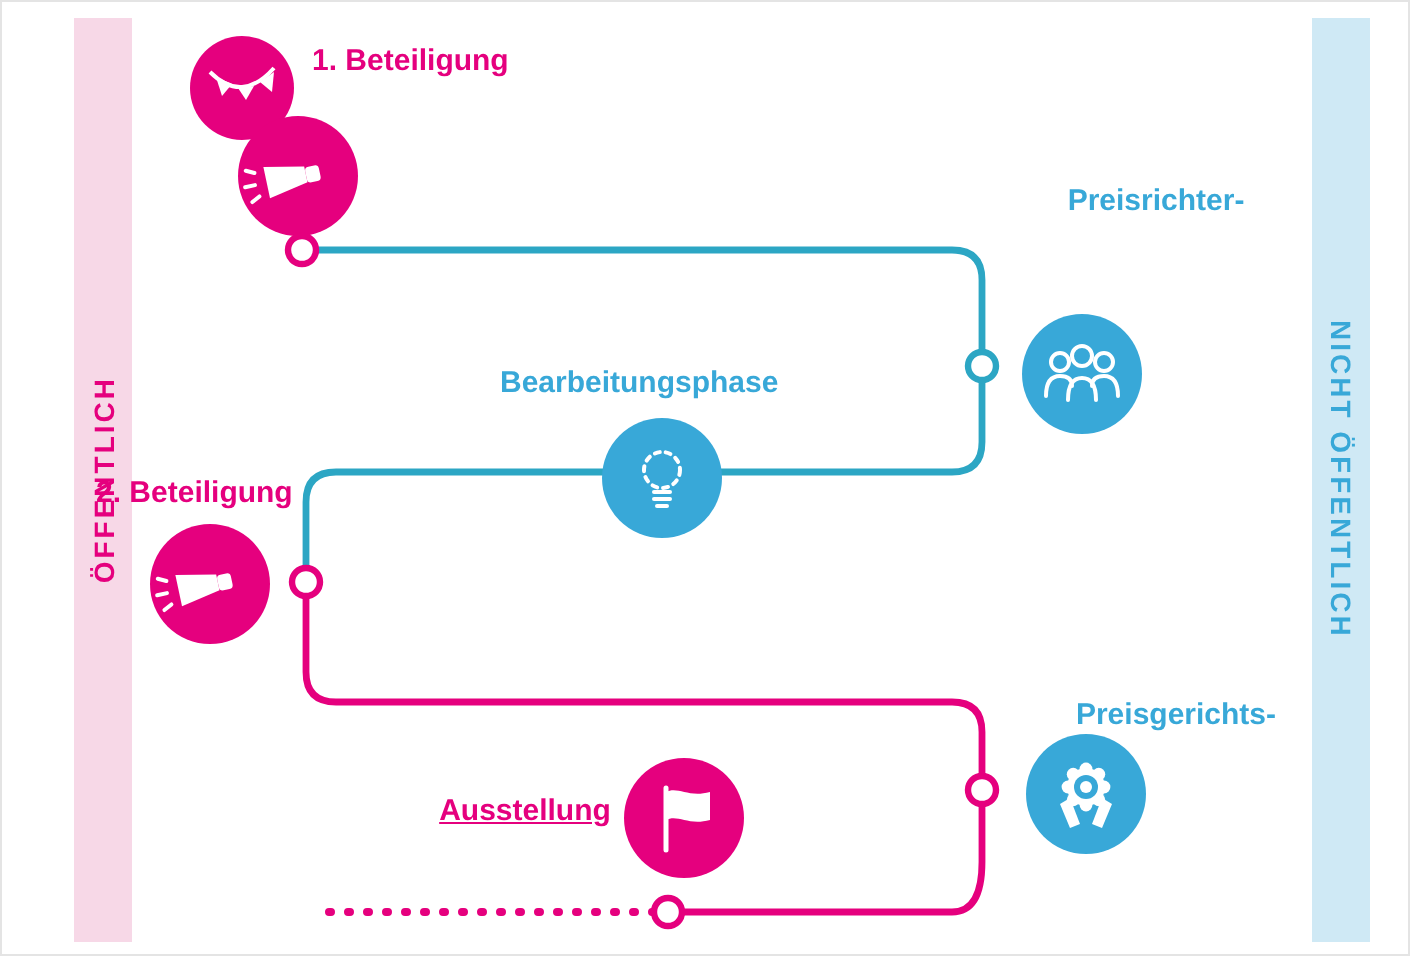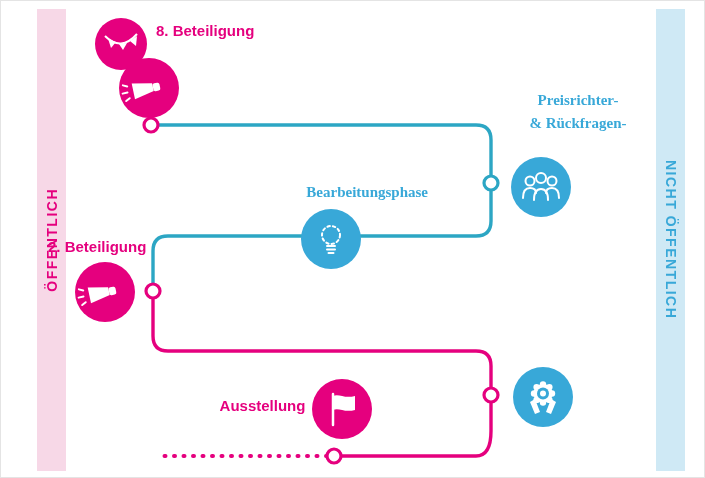--- a/index.html
+++ b/index.html
@@ -5,21 +5,21 @@
   html,body{margin:0;padding:0;background:#fff;}
   body{width:705px;height:478px;font-family:"Liberation Sans",sans-serif;}
   #stage{position:relative;width:705px;height:478px;background:#fff;overflow:hidden;border:1px solid #e4e4e4;box-sizing:border-box;}
 
   
   .fill-pink{fill:var(--pink);}
   .fill-blue{fill:var(--blue);}
   .stroke-pink{stroke:var(--pink);}
   .stroke-teal{stroke:var(--teal);}
   .text-pink{color:var(--pink);}
-  .text-blue{color:var(--blue);font-family:Liberation Serif, serif;}
+  .text-blue{color:var(--blue);}
 
   .band{position:absolute;top:8px;width:29px;height:462px;display:flex;align-items:center;justify-content:center;}
   .band-left{left:36px;background:var(--pinkLight);}
   .band-right{left:655px;background:var(--blueLight);}
   .band span{writing-mode:vertical-rl;font-weight:700;font-size:14px;letter-spacing:1.5px;white-space:nowrap;}
   .band-left span{transform:rotate(180deg);color:var(--pink);}
   .band-right span{color:var(--blue);}
 
   .label{position:absolute;font-size:15px;font-weight:700;line-height:22px;}
 
@@ -121,36 +121,36 @@
     </g>
 
     <circle cx="150" cy="124" r="7" class="node stroke-pink"></circle>
     <circle cx="490" cy="182" r="7" class="node stroke-teal"></circle>
     <circle cx="152" cy="290" r="7" class="node stroke-pink"></circle>
     <circle cx="490" cy="394" r="7" class="node stroke-pink"></circle>
     <circle cx="333" cy="455" r="7" class="node stroke-pink"></circle>
   </svg>
 
   <div class="label text-pink" style="left:155px;top:19px;">
-    <div>8. Beteiligung</div>
+    <div>1. Beteiligung</div>
   </div>
 
   <div class="label text-blue" style="left:492px;top:88px;width:170px;text-align:center;line-height:23px;">
     <div>Preisrichter-</div>
-    <div>&amp; Rückfragen-</div>
   </div>
 
-  <div class="label text-blue" style="left:227px;top:180px;width:200px;text-align:right;">
+  <div class="label text-blue" style="left:249px;top:180px;width:200px;text-align:left;">
     <div>Bearbeitungsphase</div>
   </div>
 
   <div class="label text-pink" style="left:47px;top:235px;">
     <div>2. Beteiligung</div>
   </div>
 
   <div class="label text-blue" style="left:517px;top:346px;width:140px;text-align:center;">
+    <div>Preisgerichts-</div>
   </div>
 
-  <div class="label text-pink" style="left:199px;top:394px;width:125px;text-align:center;">
+  <div class="label text-pink" style="left:199px;top:394px;width:125px;text-align:center;text-decoration:underline;">
     <div>Ausstellung</div>
   </div>
 
 </div>
 
 </body></html>

